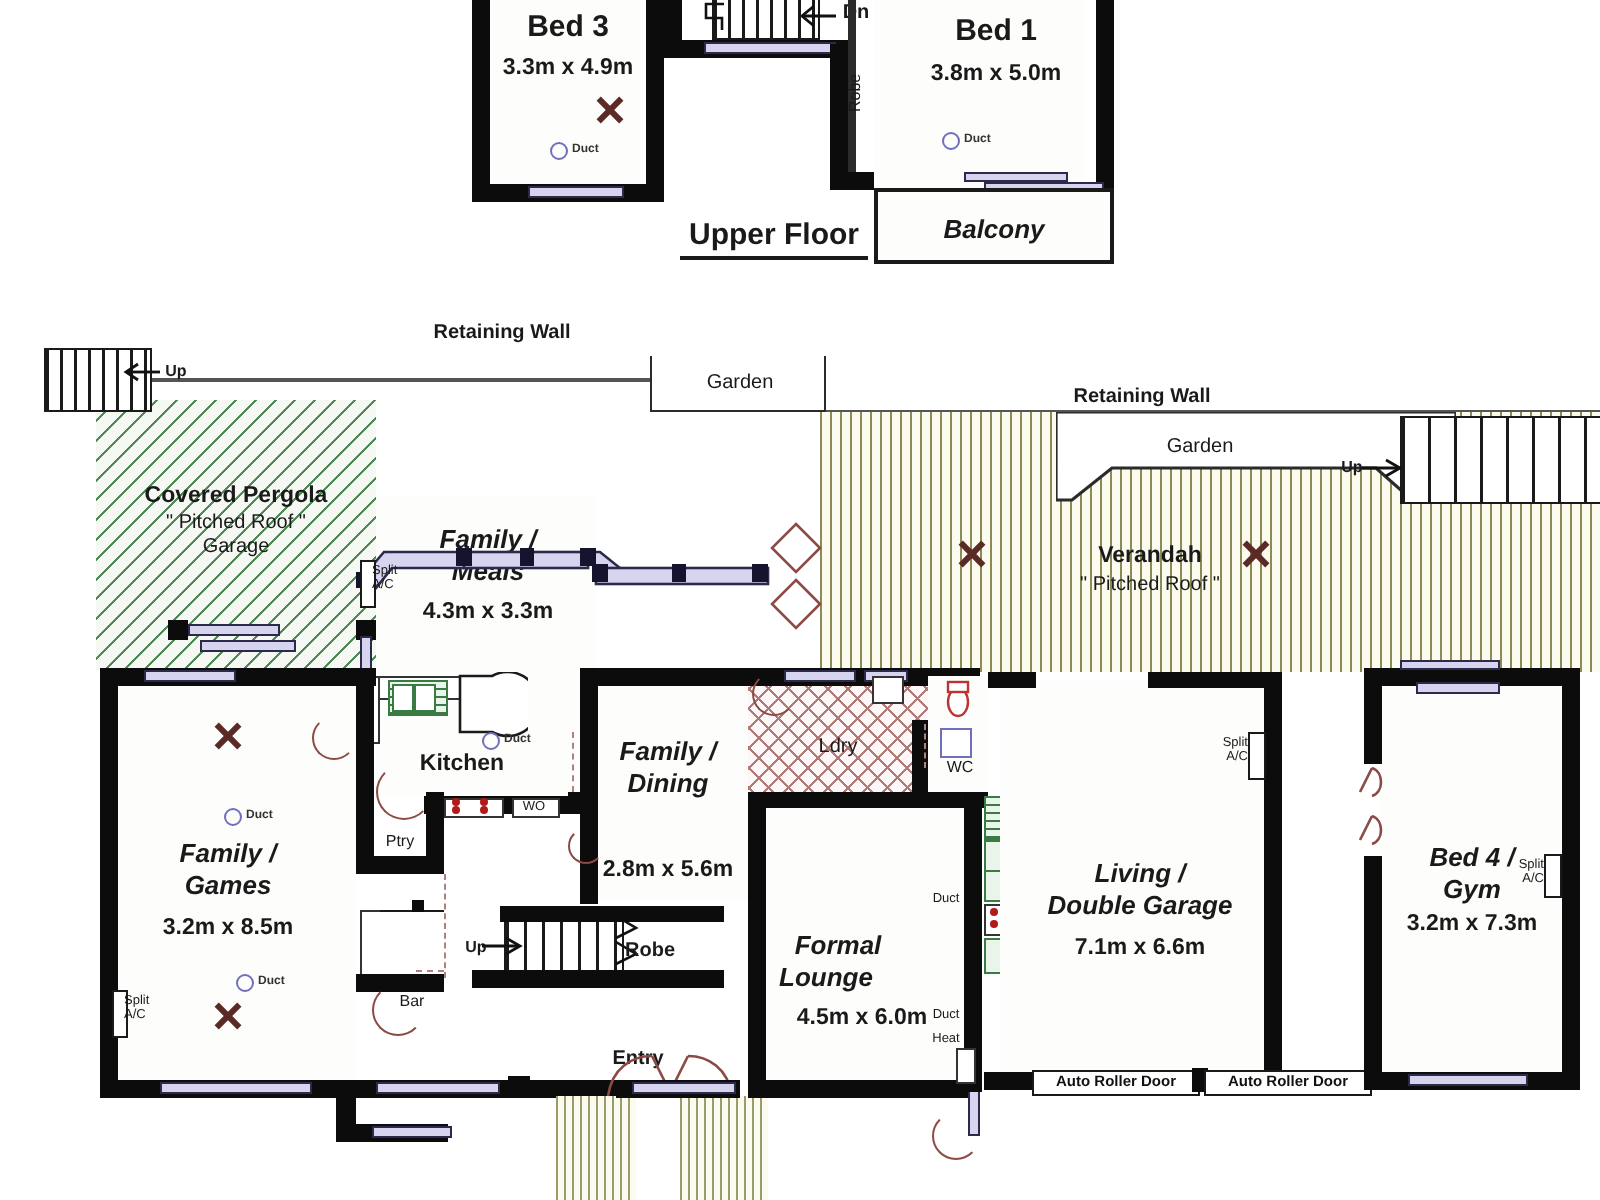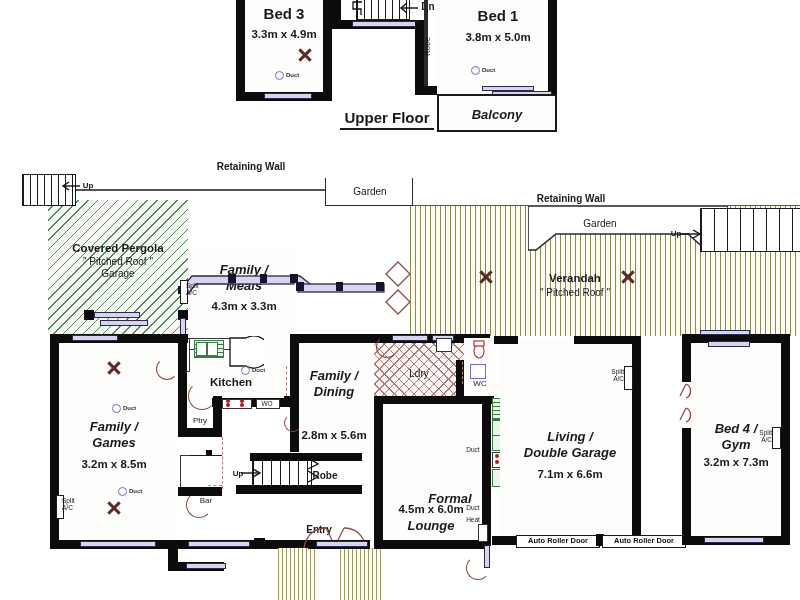--- a/index.html
+++ b/index.html
@@ -323,22 +323,22 @@
       <ellipse cx="7" cy="11" rx="5" ry="7" fill="#fff" stroke="#b33" stroke-width="1.2"></ellipse>
       <rect x="2" y="1" width="10" height="5" fill="#fff" stroke="#b33" stroke-width="1.2"></rect>
     </svg>
     <div class="fxd" style="left:470px;top:364px;width:14px;height:13px;border-color:#6f6fbe;"></div>
     <div class="wall" style="left:456px;top:360px;width:8px;height:38px;"></div>
     <div class="wall" style="left:456px;top:396px;width:38px;height:8px;"></div>
     <div class="dashv" style="left:462px;top:362px;height:22px;"></div>
 
     <div class="room" style="left:382px;top:404px;width:98px;height:136px;"></div>
     <div class="wall" style="left:374px;top:404px;width:9px;height:142px;"></div>
-    <div class="lbl t15" style="left:401px;top:466px;width:98px;margin-top:26px;">Formal</div>
-    <div class="lbl t15" style="left:382px;top:482px;width:98px;margin-top:37px;">Lounge</div>
+    <div class="lbl t15" style="left:370px;top:466px;width:98px;">Formal</div>
+    <div class="lbl t15" style="left:364px;top:482px;width:98px;">Lounge</div>
     <div class="lbl t13" style="left:378px;top:503px;width:106px;">4.5m x 6.0m</div>
     <div class="wall" style="left:374px;top:540px;width:116px;height:9px;"></div>
     <div class="winv" style="left:484px;top:542px;width:6px;height:26px;"></div>
 
     <div class="wall" style="left:482px;top:396px;width:9px;height:150px;"></div>
     <div class="fx" style="left:492px;top:398px;width:16px;height:20px;
                 background-image:repeating-linear-gradient(0deg,#3a7a43 0 1px,#e9f5ea 1px 4px);"></div>
     <div class="fx" style="left:492px;top:420px;width:16px;height:14px;"></div>
     <div class="fx" style="left:492px;top:435px;width:16px;height:14px;"></div>
     <div class="hob" style="left:492px;top:452px;width:18px;height:14px;"></div>

